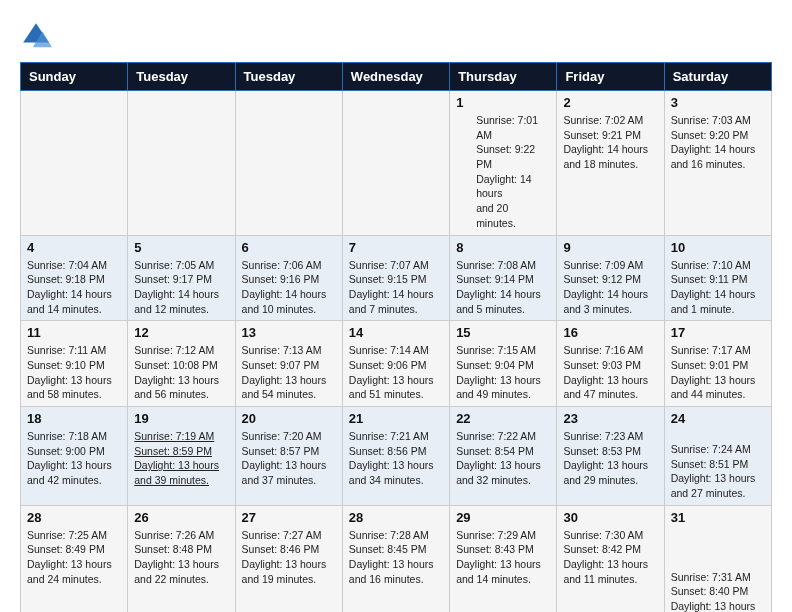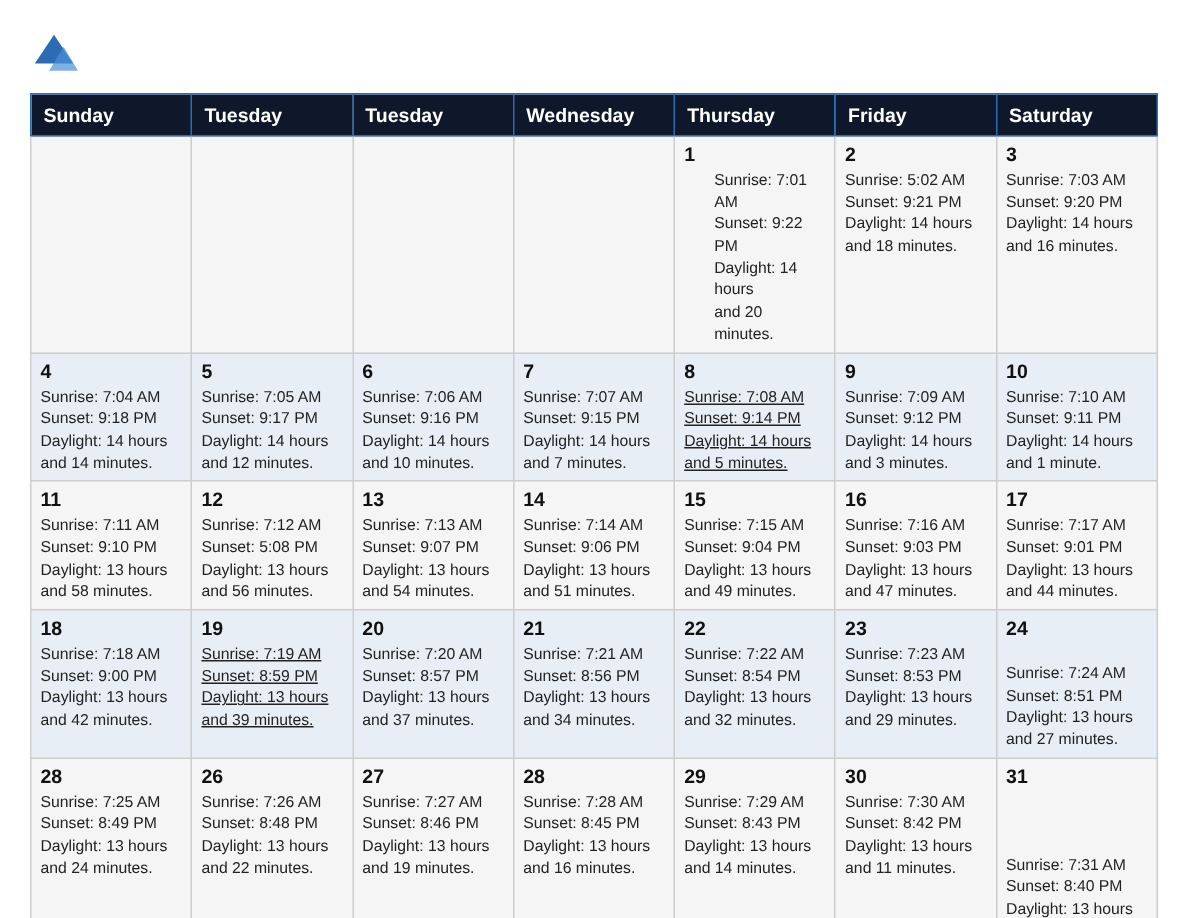--- a/index.html
+++ b/index.html
@@ -133,21 +133,21 @@
         <td class="empty"></td>
         <td>
           <span class="day-num">1</span>
           <div class="day-info" style="white-space: pre-line; margin-left: 20px;">Sunrise: 7:01 AM
 Sunset: 9:22 PM
 Daylight: 14 hours
 and 20 minutes.</div>
         </td>
         <td>
           <span class="day-num">2</span>
-          <div class="day-info" style="white-space: pre-line;">Sunrise: 5:02 AM
+          <div class="day-info" style="white-space: pre-line;">Sunrise: 7:02 AM
 Sunset: 9:21 PM
 Daylight: 14 hours
 and 18 minutes.</div>
         </td>
         <td>
           <span class="day-num">3</span>
           <div class="day-info" style="white-space: pre-line;">Sunrise: 7:03 AM
 Sunset: 9:20 PM
 Daylight: 14 hours
 and 16 minutes.</div>
@@ -177,21 +177,21 @@
         </td>
         <td>
           <span class="day-num">7</span>
           <div class="day-info" style="white-space: pre-line;">Sunrise: 7:07 AM
 Sunset: 9:15 PM
 Daylight: 14 hours
 and 7 minutes.</div>
         </td>
         <td>
           <span class="day-num">8</span>
-          <div class="day-info" style="white-space: pre-line; text-decoration: underline;">Sunrise: 7:08 AM
+          <div class="day-info" style="white-space: pre-line;">Sunrise: 7:08 AM
 Sunset: 9:14 PM
 Daylight: 14 hours
 and 5 minutes.</div>
         </td>
         <td>
           <span class="day-num">9</span>
           <div class="day-info" style="white-space: pre-line;">Sunrise: 7:09 AM
 Sunset: 9:12 PM
 Daylight: 14 hours
 and 3 minutes.</div>
@@ -208,21 +208,21 @@
         <td>
           <span class="day-num">11</span>
           <div class="day-info" style="white-space: pre-line;">Sunrise: 7:11 AM
 Sunset: 9:10 PM
 Daylight: 13 hours
 and 58 minutes.</div>
         </td>
         <td>
           <span class="day-num">12</span>
           <div class="day-info" style="white-space: pre-line;">Sunrise: 7:12 AM
-Sunset: 5:08 PM
+Sunset: 10:08 PM
 Daylight: 13 hours
 and 56 minutes.</div>
         </td>
         <td>
           <span class="day-num">13</span>
           <div class="day-info" style="white-space: pre-line;">Sunrise: 7:13 AM
 Sunset: 9:07 PM
 Daylight: 13 hours
 and 54 minutes.</div>
         </td>

